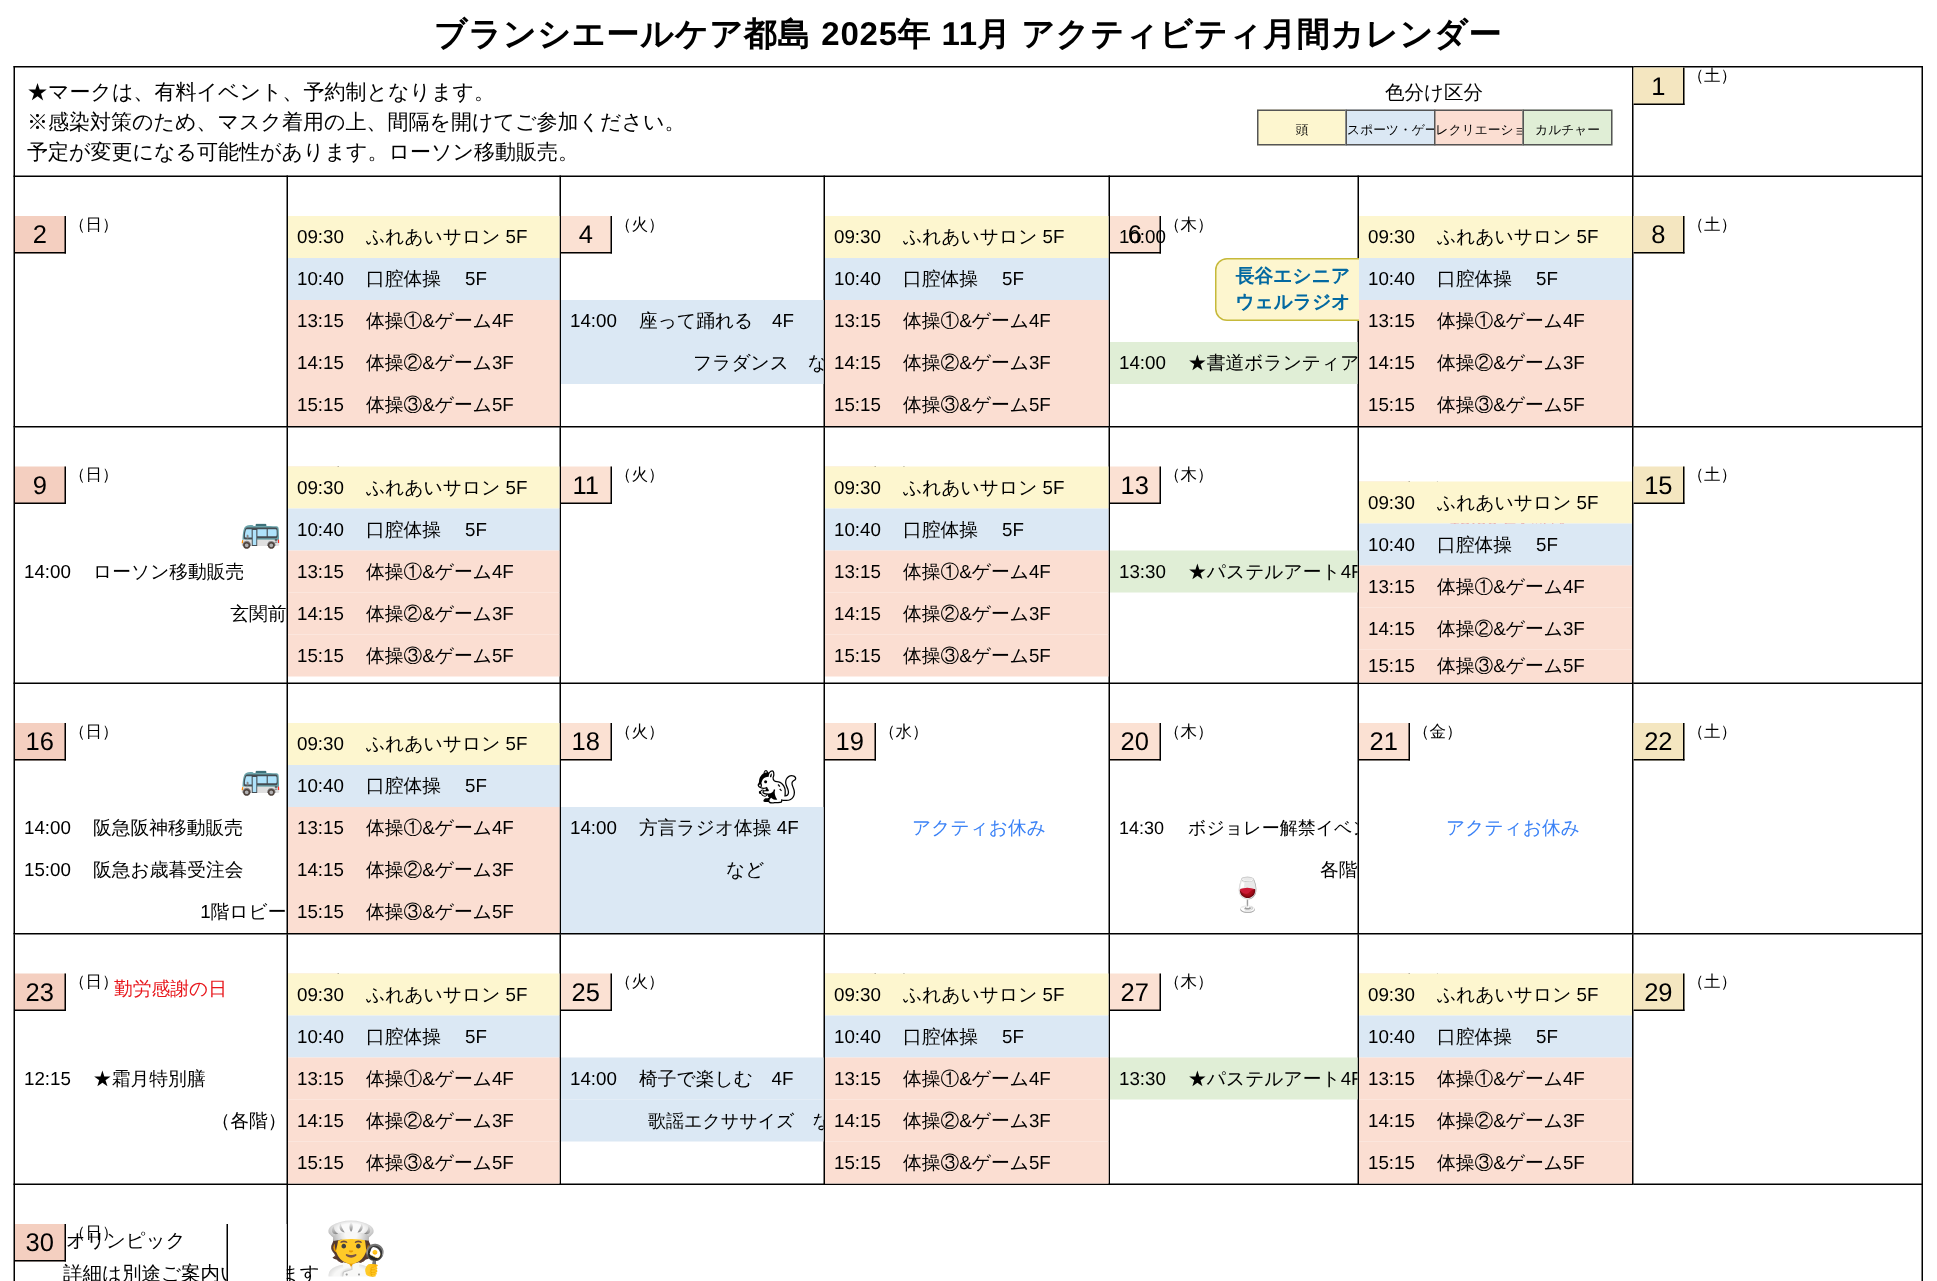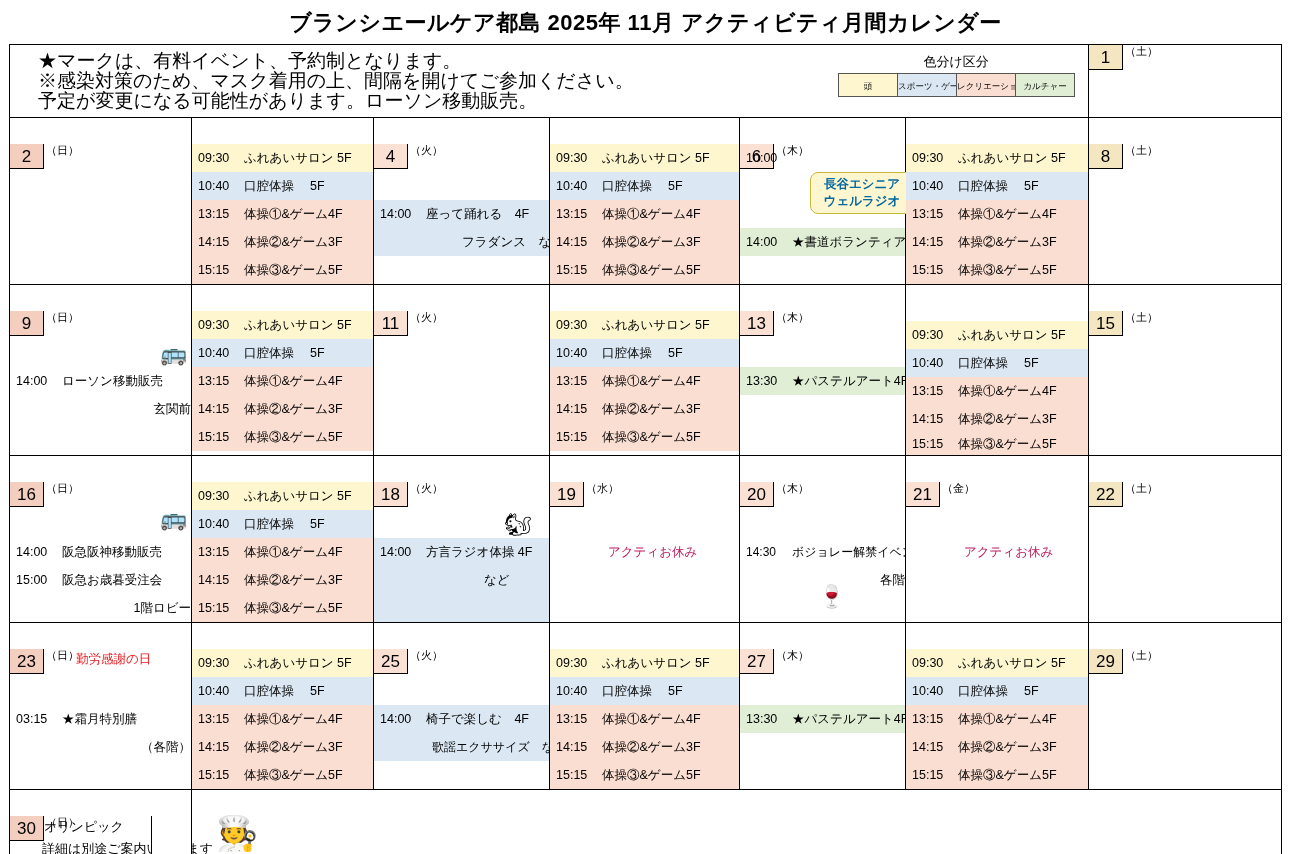--- a/index.html
+++ b/index.html
@@ -107,31 +107,30 @@
   .row.ind2 { padding-left: 88px; }
   .row.ind3 { padding-left: 110px; }
   .row.rgt { text-align: right; }
 
   .bg-yellow { background: #fdf6cf; }
   .bg-blue   { background: #dbe8f4; }
   .bg-peach  { background: #fbded2; }
   .bg-green  { background: #e0eed6; }
   .bg-none   { background: transparent; }
 
-  .red { color: #be185d; }
+  .red { color: #3b82f6; }
 
   
   .hdr-cell { height: 72px; }
   .notice {
     position: absolute;
     left: 8px; top: 6px;
-    font-size: 19px;
+    font-size: 14px;
     line-height: 20px;
     white-space: nowrap;
-    margin-left: 20px;
   }
   .legend {
     position: absolute;
     right: 14px; top: 8px;
     width: 236px;
   }
   .legend-title {
     font-size: 13px;
     text-align: center;
     margin-bottom: 2px;
@@ -548,21 +547,21 @@
       <tr>
 
         <td>
           <div class="cell">
             <div class="daynum sun">23</div>
             <div class="dow">（日）</div>
             <div class="holiday">勤労感謝の日</div>
             <div class="rows">
               <div class="row bg-none">&nbsp;</div>
               <div class="row bg-none">&nbsp;</div>
-              <div class="row bg-none"><span class="t">03:15</span><span class="txt">★霜月特別膳</span></div>
+              <div class="row bg-none"><span class="t">12:15</span><span class="txt">★霜月特別膳</span></div>
               <div class="row bg-none rgt"><span class="txt">（各階）</span></div>
               <div class="row bg-none">&nbsp;</div>
             </div>
           </div>
         </td>
 
         <td>
           <div class="cell">
             <div class="daynum mon">24</div>
             <div class="dow">（月）</div>

